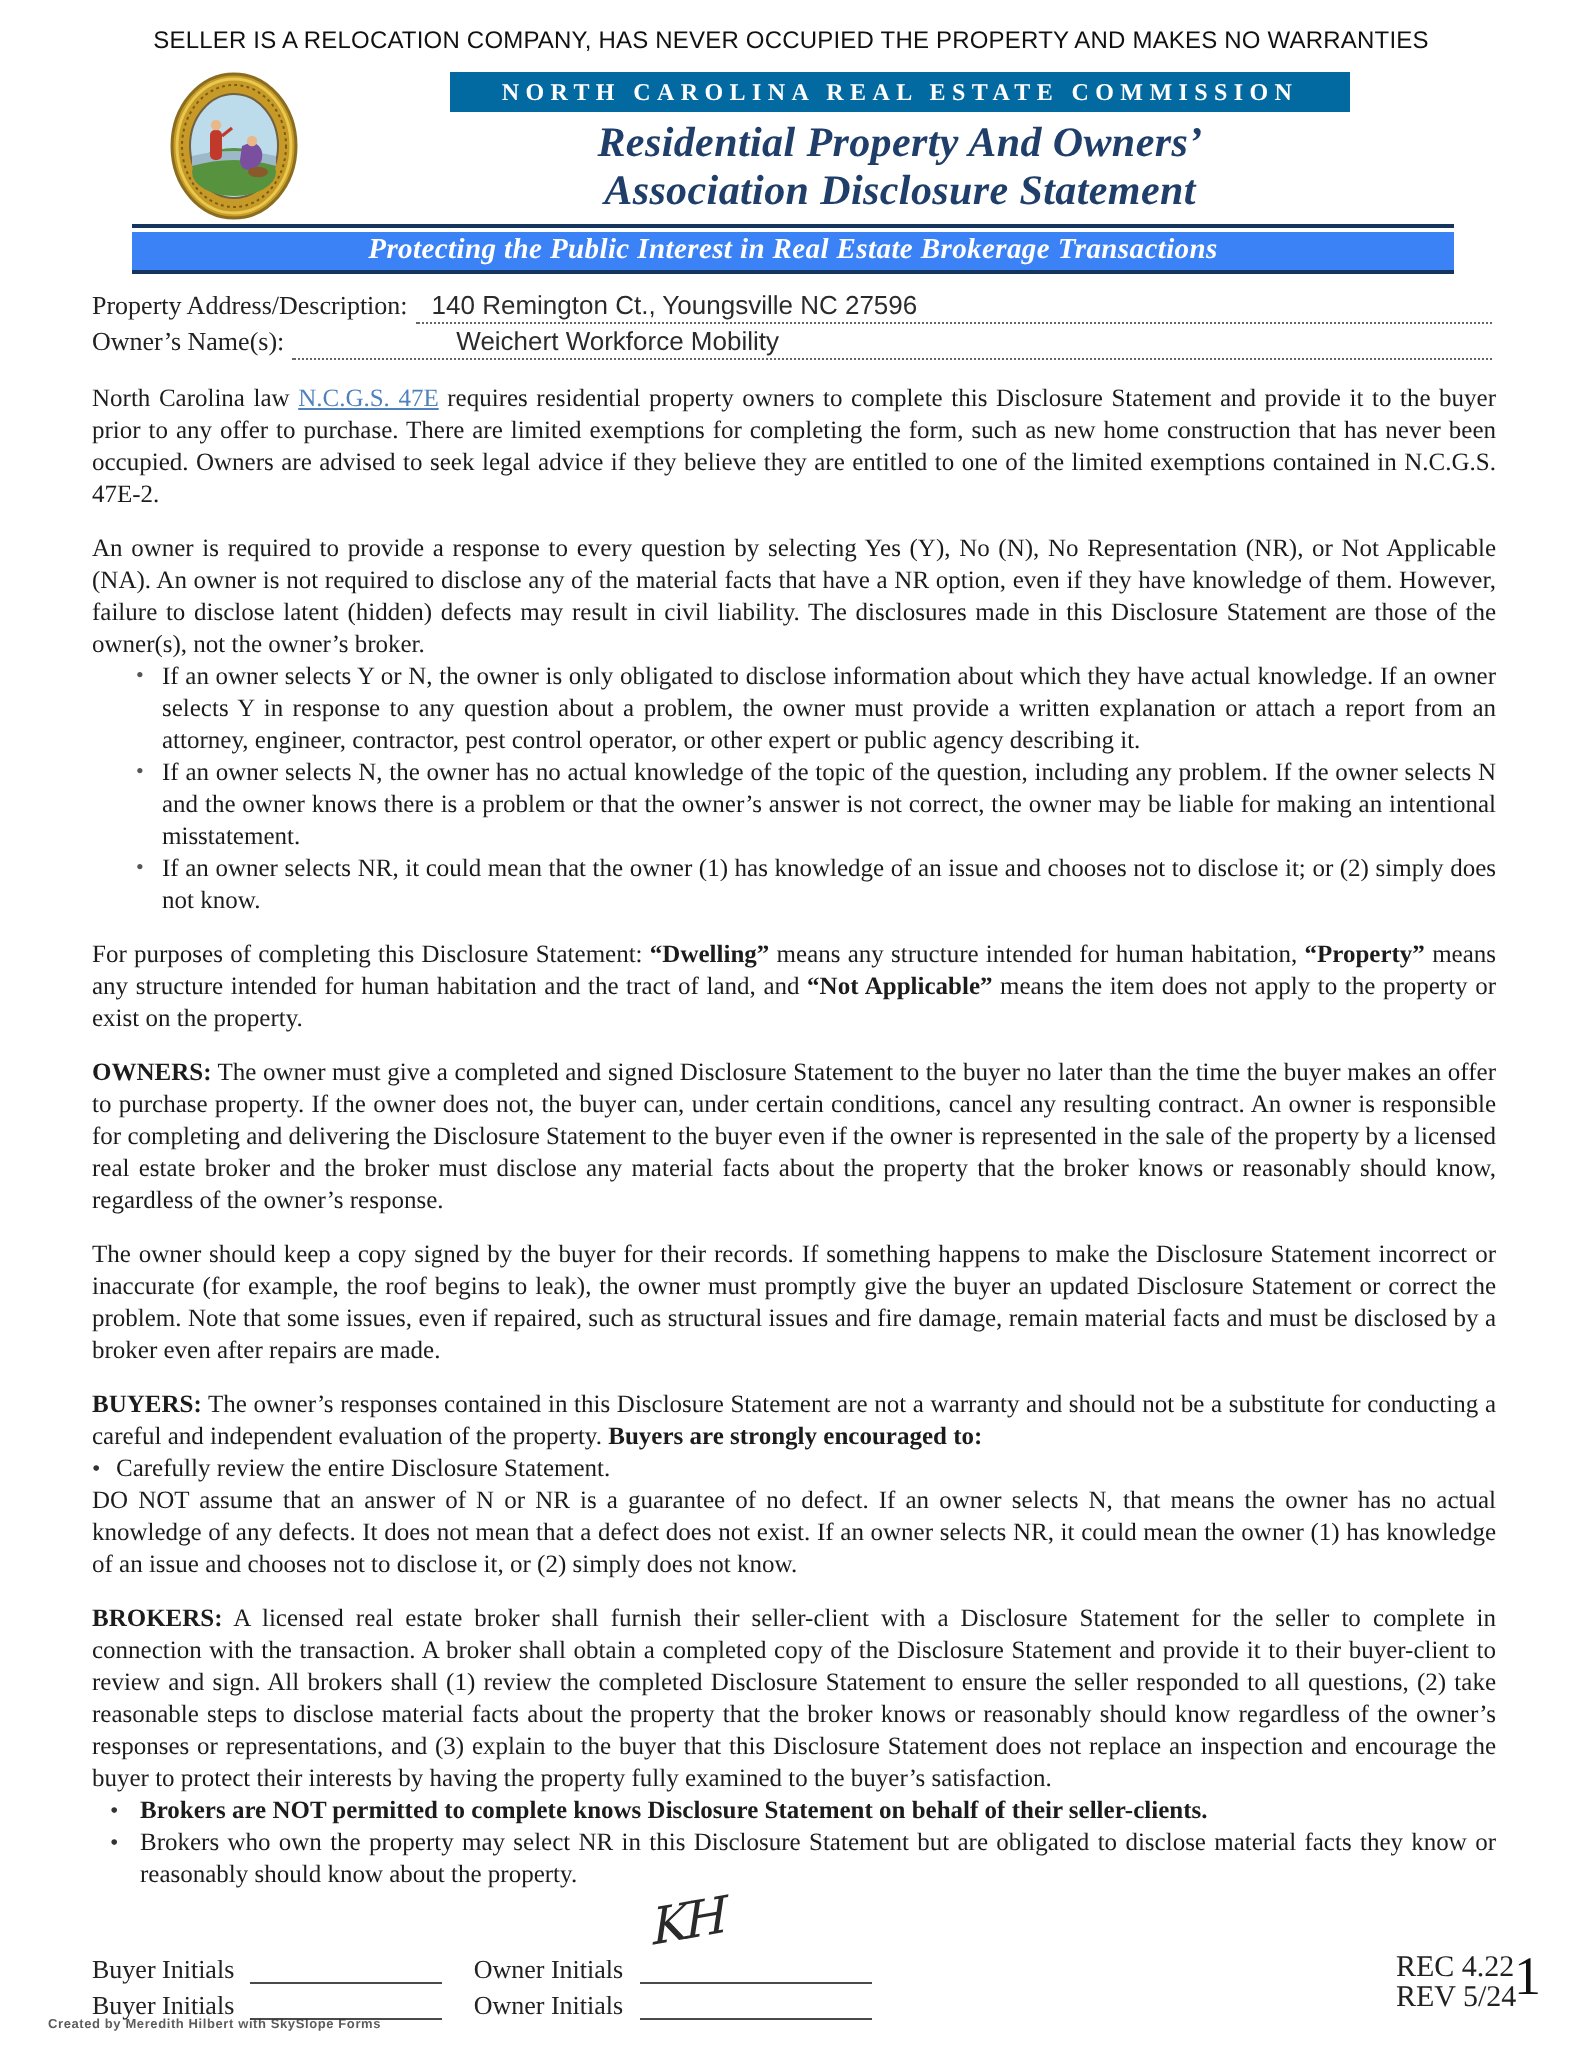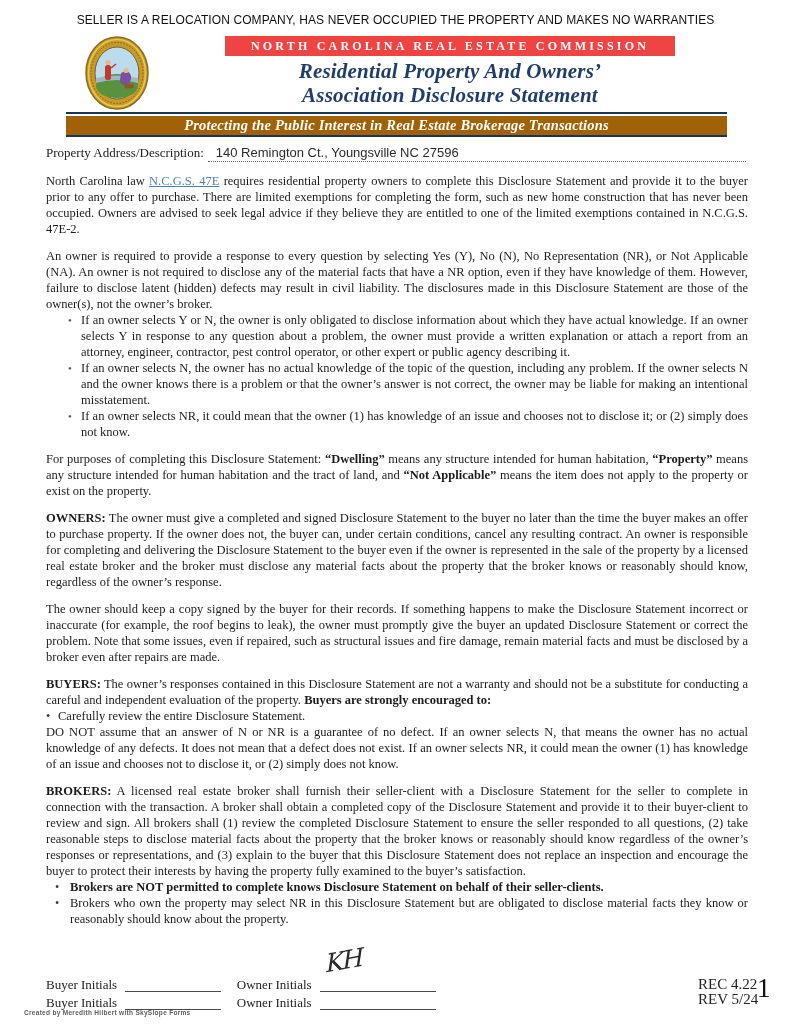--- a/index.html
+++ b/index.html
@@ -10,30 +10,30 @@
   }
   .top-notice{
     margin-top:13px;height:17px;text-align:center;
     font-family:"Liberation Sans",sans-serif;font-size:12px;color:#111;
     letter-spacing:.1px;white-space:nowrap;
   }
   .header{position:relative;height:76px;margin-top:6px;}
   .seal{position:absolute;left:85px;top:0;width:64px;height:74px;}
   .header-center{position:absolute;left:160px;top:0;width:580px;}
   .commission-bar{
-    width:450px;margin:0 auto;background:#ef4444;color:#fff;height:20px;line-height:20px;
+    width:450px;margin:0 auto;background:#0369a1;color:#fff;height:20px;line-height:20px;
     text-align:center;font-weight:bold;font-size:12px;letter-spacing:3.2px;white-space:nowrap;
   }
   .doc-title{
     text-align:center;color:#1f3e6a;font-style:italic;font-weight:bold;
     font-size:21px;line-height:24px;margin-top:3px;letter-spacing:.2px;
   }
   .tagline-rule{height:2px;background:#16355c;margin:0 64px 2px 66px;}
   .tagline-bar{
-    margin:0 64px 0 66px;height:19px;line-height:19px;background:#a16207;
+    margin:0 64px 0 66px;height:19px;line-height:19px;background:#3b82f6;
     border-bottom:2px solid #16355c;color:#fff;text-align:center;
     font-style:italic;font-weight:bold;font-size:14.5px;letter-spacing:.2px;white-space:nowrap;
   }
   .form-rows{margin:8px 45px 0 46px;font-size:13px;}
   .form-row{display:flex;height:18px;}
   .form-row .flabel{white-space:nowrap;color:#222;}
   .fill-line{flex:1;position:relative;border-bottom:1px dotted #666;height:16px;margin-left:4px;}
   .fill-value{
     position:absolute;bottom:1px;font-family:"Liberation Sans",sans-serif;
     font-size:13px;color:#2b2b2b;white-space:nowrap;
@@ -107,20 +107,26 @@
   <div class="tagline-rule"></div>
   <div class="tagline-bar">Protecting the Public Interest in Real Estate Brokerage Transactions</div>
 
   <div class="form-rows">
     <div class="form-row">
       <span class="flabel">Property Address/Description:</span>
       <span class="fill-line">
         <span class="fill-value addr">140 Remington Ct., Youngsville NC 27596</span>
       </span>
     </div>
+    <div class="form-row">
+      <span class="flabel">Owner’s Name(s):</span>
+      <span class="fill-line">
+        <span class="fill-value owner">Weichert Workforce Mobility</span>
+      </span>
+    </div>
   </div>
 
   <div class="body">
 
     <p class="para tight"><span>North Carolina law </span><a class="statute-link">N.C.G.S. 47E</a><span> requires residential property owners to complete this Disclosure Statement and provide it to the buyer prior to any offer to purchase. There are limited exemptions for completing the form, such as new home construction that has never been occupied. Owners are advised to seek legal advice if they believe they are entitled to one of the limited exemptions contained in N.C.G.S. 47E-2.</span></p>
 
     <p class="para">An owner is required to provide a response to every question by selecting Yes (Y), No (N), No Representation (NR), or Not Applicable (NA). An owner is not required to disclose any of the material facts that have a NR option, even if they have knowledge of them. However, failure to disclose latent (hidden) defects may result in civil liability. The disclosures made in this Disclosure Statement are those of the owner(s), not the owner’s broker.</p>
 
     <div>
       <div class="blt blt1">If an owner selects Y or N, the owner is only obligated to disclose information about which they have actual knowledge. If an owner selects Y in response to any question about a problem, the owner must provide a written explanation or attach a report from an attorney, engineer, contractor, pest control operator, or other expert or public agency describing it.</div>

